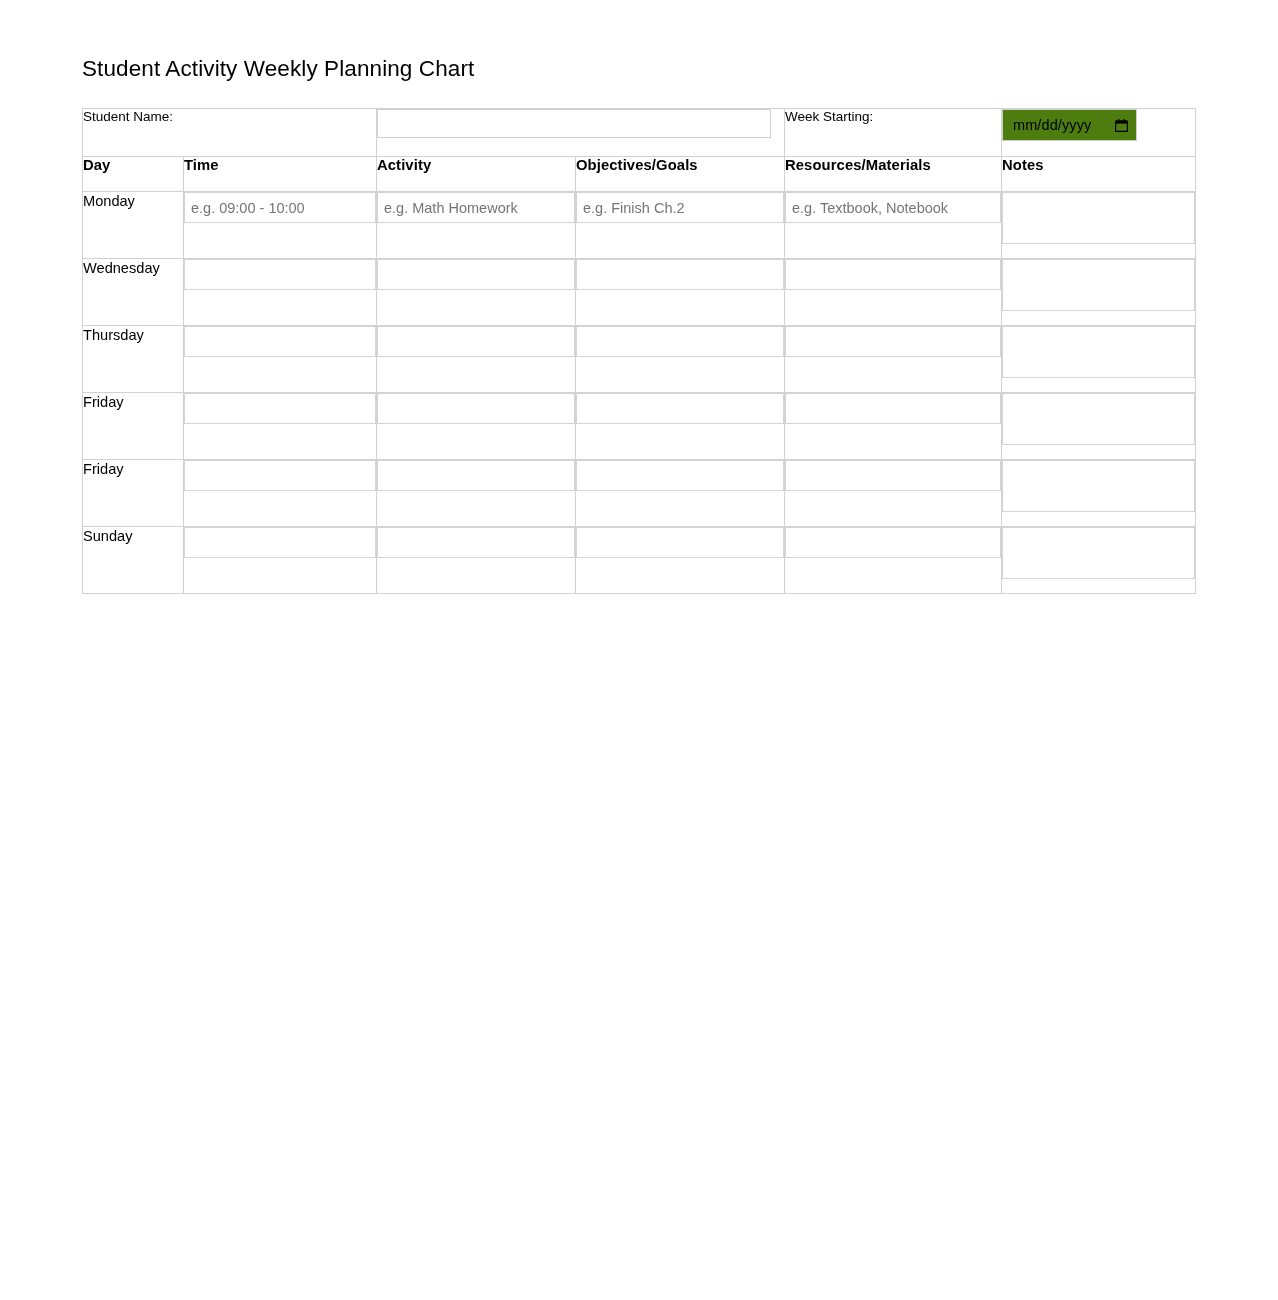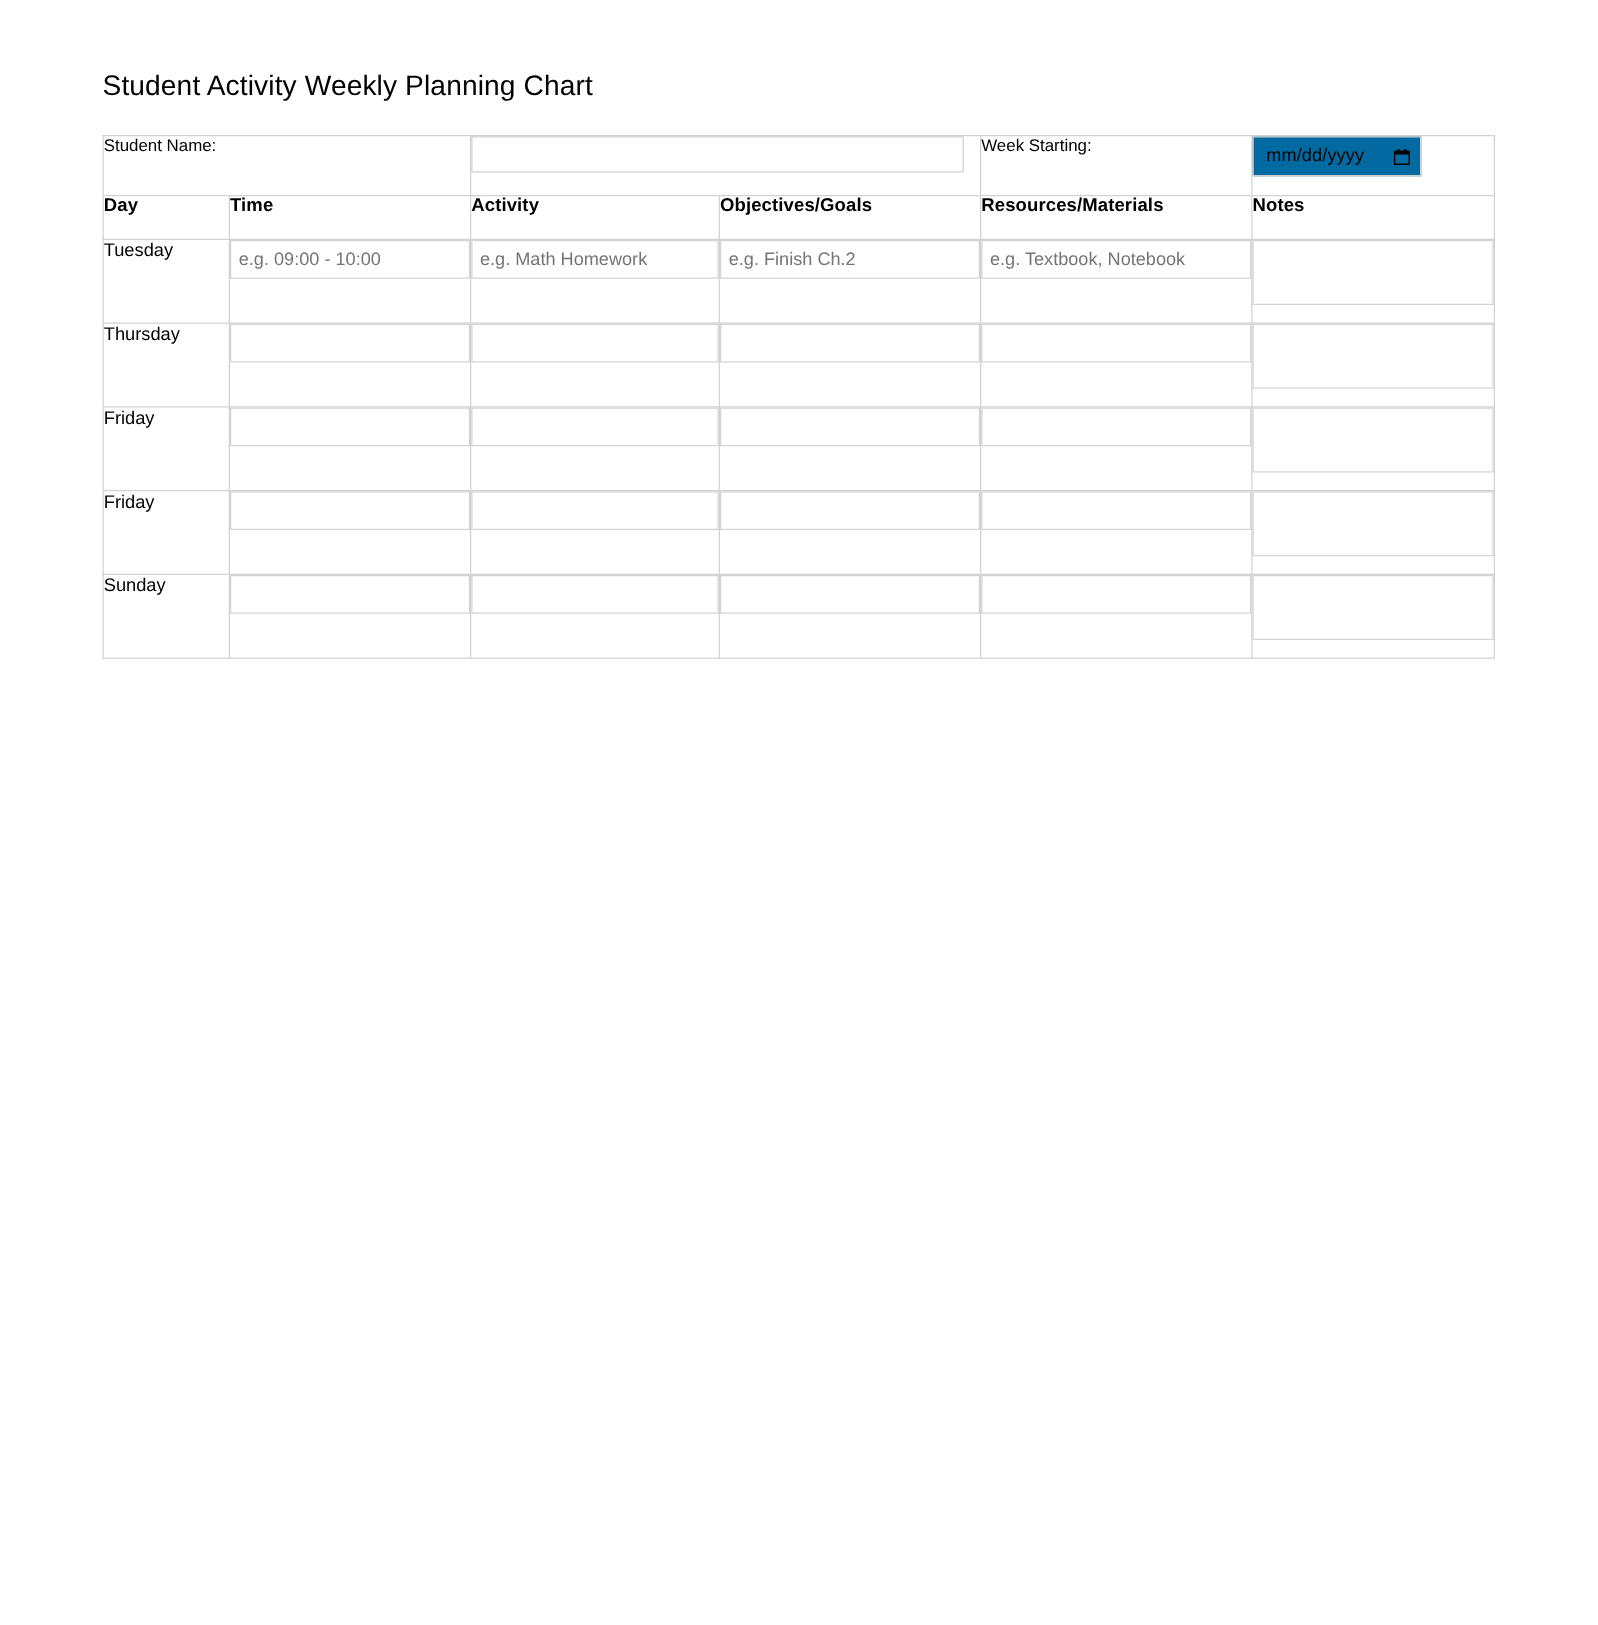--- a/index.html
+++ b/index.html
@@ -92,21 +92,21 @@
     width: 135px;
     height: 32px;
     border: 1px solid #cfcfcf;
     box-sizing: border-box;
     display: flex;
     align-items: center;
     justify-content: space-between;
     padding: 0 8px 0 10px;
     font-size: 14.5px;
     color: #000;
-    background: #0369a1;
+    background: #4d7c0f;
   }
   .date-text { line-height: 16px; letter-spacing: 0.1px; }
   .cal-glyph {
     width: 13px;
     height: 13px;
     display: inline-block;
     position: relative;
   }
   .cal-glyph svg { display: block; }
 
@@ -201,39 +201,57 @@
       <tr class="head-row">
         <th>Day</th>
         <th>Time</th>
         <th>Activity</th>
         <th>Objectives/Goals</th>
         <th>Resources/Materials</th>
         <th>Notes</th>
       </tr>
 
       <tr class="day-row">
-        <td class="day-cell">Tuesday</td>
+        <td class="day-cell">Monday</td>
         <td class="field-cell">
           <input class="cell-input text-input" type="text" placeholder="e.g. 09:00 - 10:00" style="">
           </td>
         <td class="field-cell">
           <input class="cell-input text-input" type="text" placeholder="e.g. Math Homework" style="">
           </td>
         <td class="field-cell">
           <input class="cell-input text-input" type="text" placeholder="e.g. Finish Ch.2" style="">
           </td>
         <td class="field-cell">
           <input class="cell-input text-input" type="text" placeholder="e.g. Textbook, Notebook" style="">
           </td>
         <td class="notes-cell">
           <textarea class="notes-input" placeholder="" style=""></textarea>
           </td>
       </tr>
 
 
+      <tr class="day-row">
+        <td class="day-cell">Wednesday</td>
+        <td class="field-cell">
+          <input class="cell-input text-input" type="text" placeholder="" style="">
+          </td>
+        <td class="field-cell">
+          <input class="cell-input text-input" type="text" placeholder="" style="">
+          </td>
+        <td class="field-cell">
+          <input class="cell-input text-input" type="text" placeholder="" style="">
+          </td>
+        <td class="field-cell">
+          <input class="cell-input text-input" type="text" placeholder="" style="">
+          </td>
+        <td class="notes-cell">
+          <textarea class="notes-input" placeholder="" style=""></textarea>
+          </td>
+      </tr>
 
       <tr class="day-row">
         <td class="day-cell">Thursday</td>
         <td class="field-cell">
           <input class="cell-input text-input" type="text" placeholder="" style="">
           </td>
         <td class="field-cell">
           <input class="cell-input text-input" type="text" placeholder="" style="">
           </td>
         <td class="field-cell">

